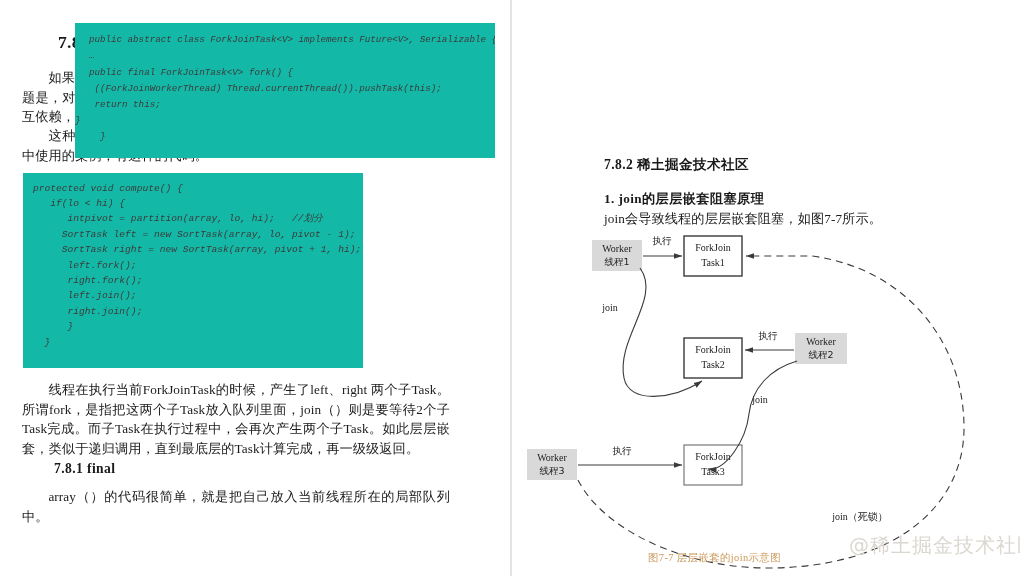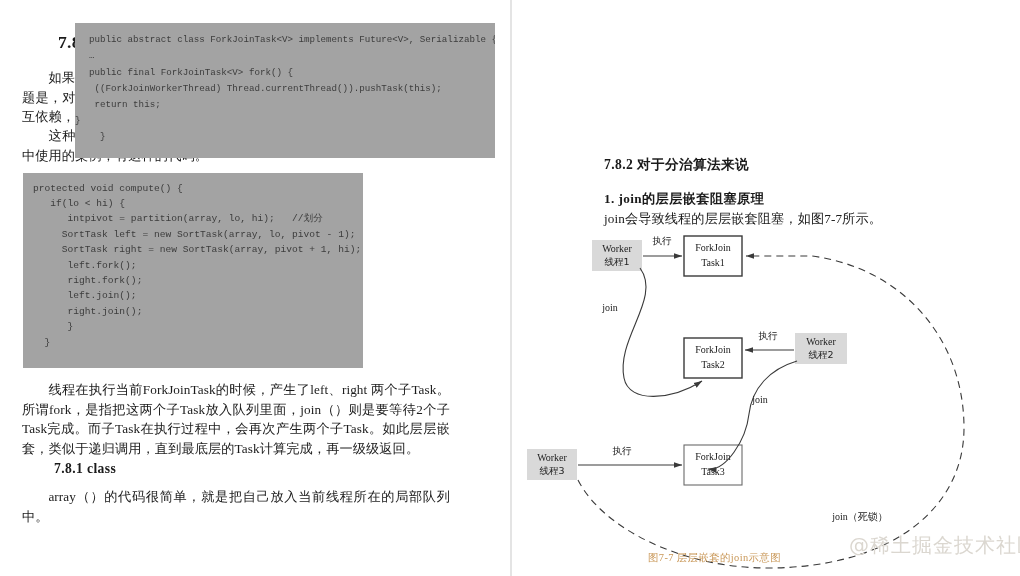--- a/index.html
+++ b/index.html
@@ -69,28 +69,29 @@
 
   .sub-title {
     font-size: 13.6px;
     font-weight: 700;
     margin: 0;
     letter-spacing: 0.4px;
   }
 
   
   .code-block {
-    background: #a3a3a3;
+    background: #14b8a6;
     color: #3c3c3c;
     font-family: "Liberation Mono", "DejaVu Sans Mono", monospace;
     font-size: 9.6px;
     line-height: 15.4px;
     white-space: pre;
     box-sizing: border-box;
     overflow: hidden;
+    font-style: italic;
   }
   #left-code {
     position: absolute;
     left: 23px;
     top: 163px;
     width: 340px;
     height: 195px;
     padding: 8px 0 8px 10px;
   }
   #right-code {
@@ -190,38 +191,38 @@
      SortTask right = new SortTask(array, pivot + 1, hi);
       left.fork();
       right.fork();
       left.join();
       right.join();
       }
   }</pre>
 
     <p class="body-para indent2" id="left-p3">线程在执行当前ForkJoinTask的时候，产生了left、right 两个子Task。所谓fork，是指把这两个子Task放入队列里面，join（）则是要等待2个子Task完成。而子Task在执行过程中，会再次产生两个子Task。如此层层嵌套，类似于递归调用，直到最底层的Task计算完成，再一级级返回。</p>
 
-    <h2 class="sub-title" id="left-h781">7.8.1 class</h2>
+    <h2 class="sub-title" id="left-h781">7.8.1 final</h2>
 
     <p class="body-para indent2" id="left-p4">array（）的代码很简单，就是把自己放入当前线程所在的局部队列中。</p>
   </div>
 
   <div class="column-divider"></div>
 
   <div class="column-right"></div>
 
   <pre class="code-block" id="right-code"><span>public abstract class ForkJoinTask&lt;V&gt; implements Future&lt;V&gt;, Serializable {</span>
 <span>…</span>
 <span>public final ForkJoinTask&lt;V&gt; fork() {</span>
 <span> ((ForkJoinWorkerThread) Thread.currentThread()).pushTask(this);</span>
 <span> return this;</span>
 <span class="outdent">}</span>
 <span>  }</span></pre>
 
-  <h2 class="sub-title" id="right-h782">7.8.2 对于分治算法来说</h2>
+  <h2 class="sub-title" id="right-h782">7.8.2 稀土掘金技术社区</h2>
 
   <h3 class="sub-title" id="right-h1item">1. join的层层嵌套阻塞原理</h3>
 
   <p class="body-para" id="right-p1">join会导致线程的层层嵌套阻塞，如图7-7所示。</p>
 
   <div id="figure">
     <svg width="508" height="348" viewBox="0 0 508 348" xmlns="http://www.w3.org/2000/svg">
       <defs>
         <marker id="arrow" markerWidth="9" markerHeight="7" refX="8.2" refY="3.5" orient="auto" markerUnits="userSpaceOnUse">
           <path d="M0,0.6 L8.4,3.5 L0,6.4 z" fill="#3a3a3a"></path>

